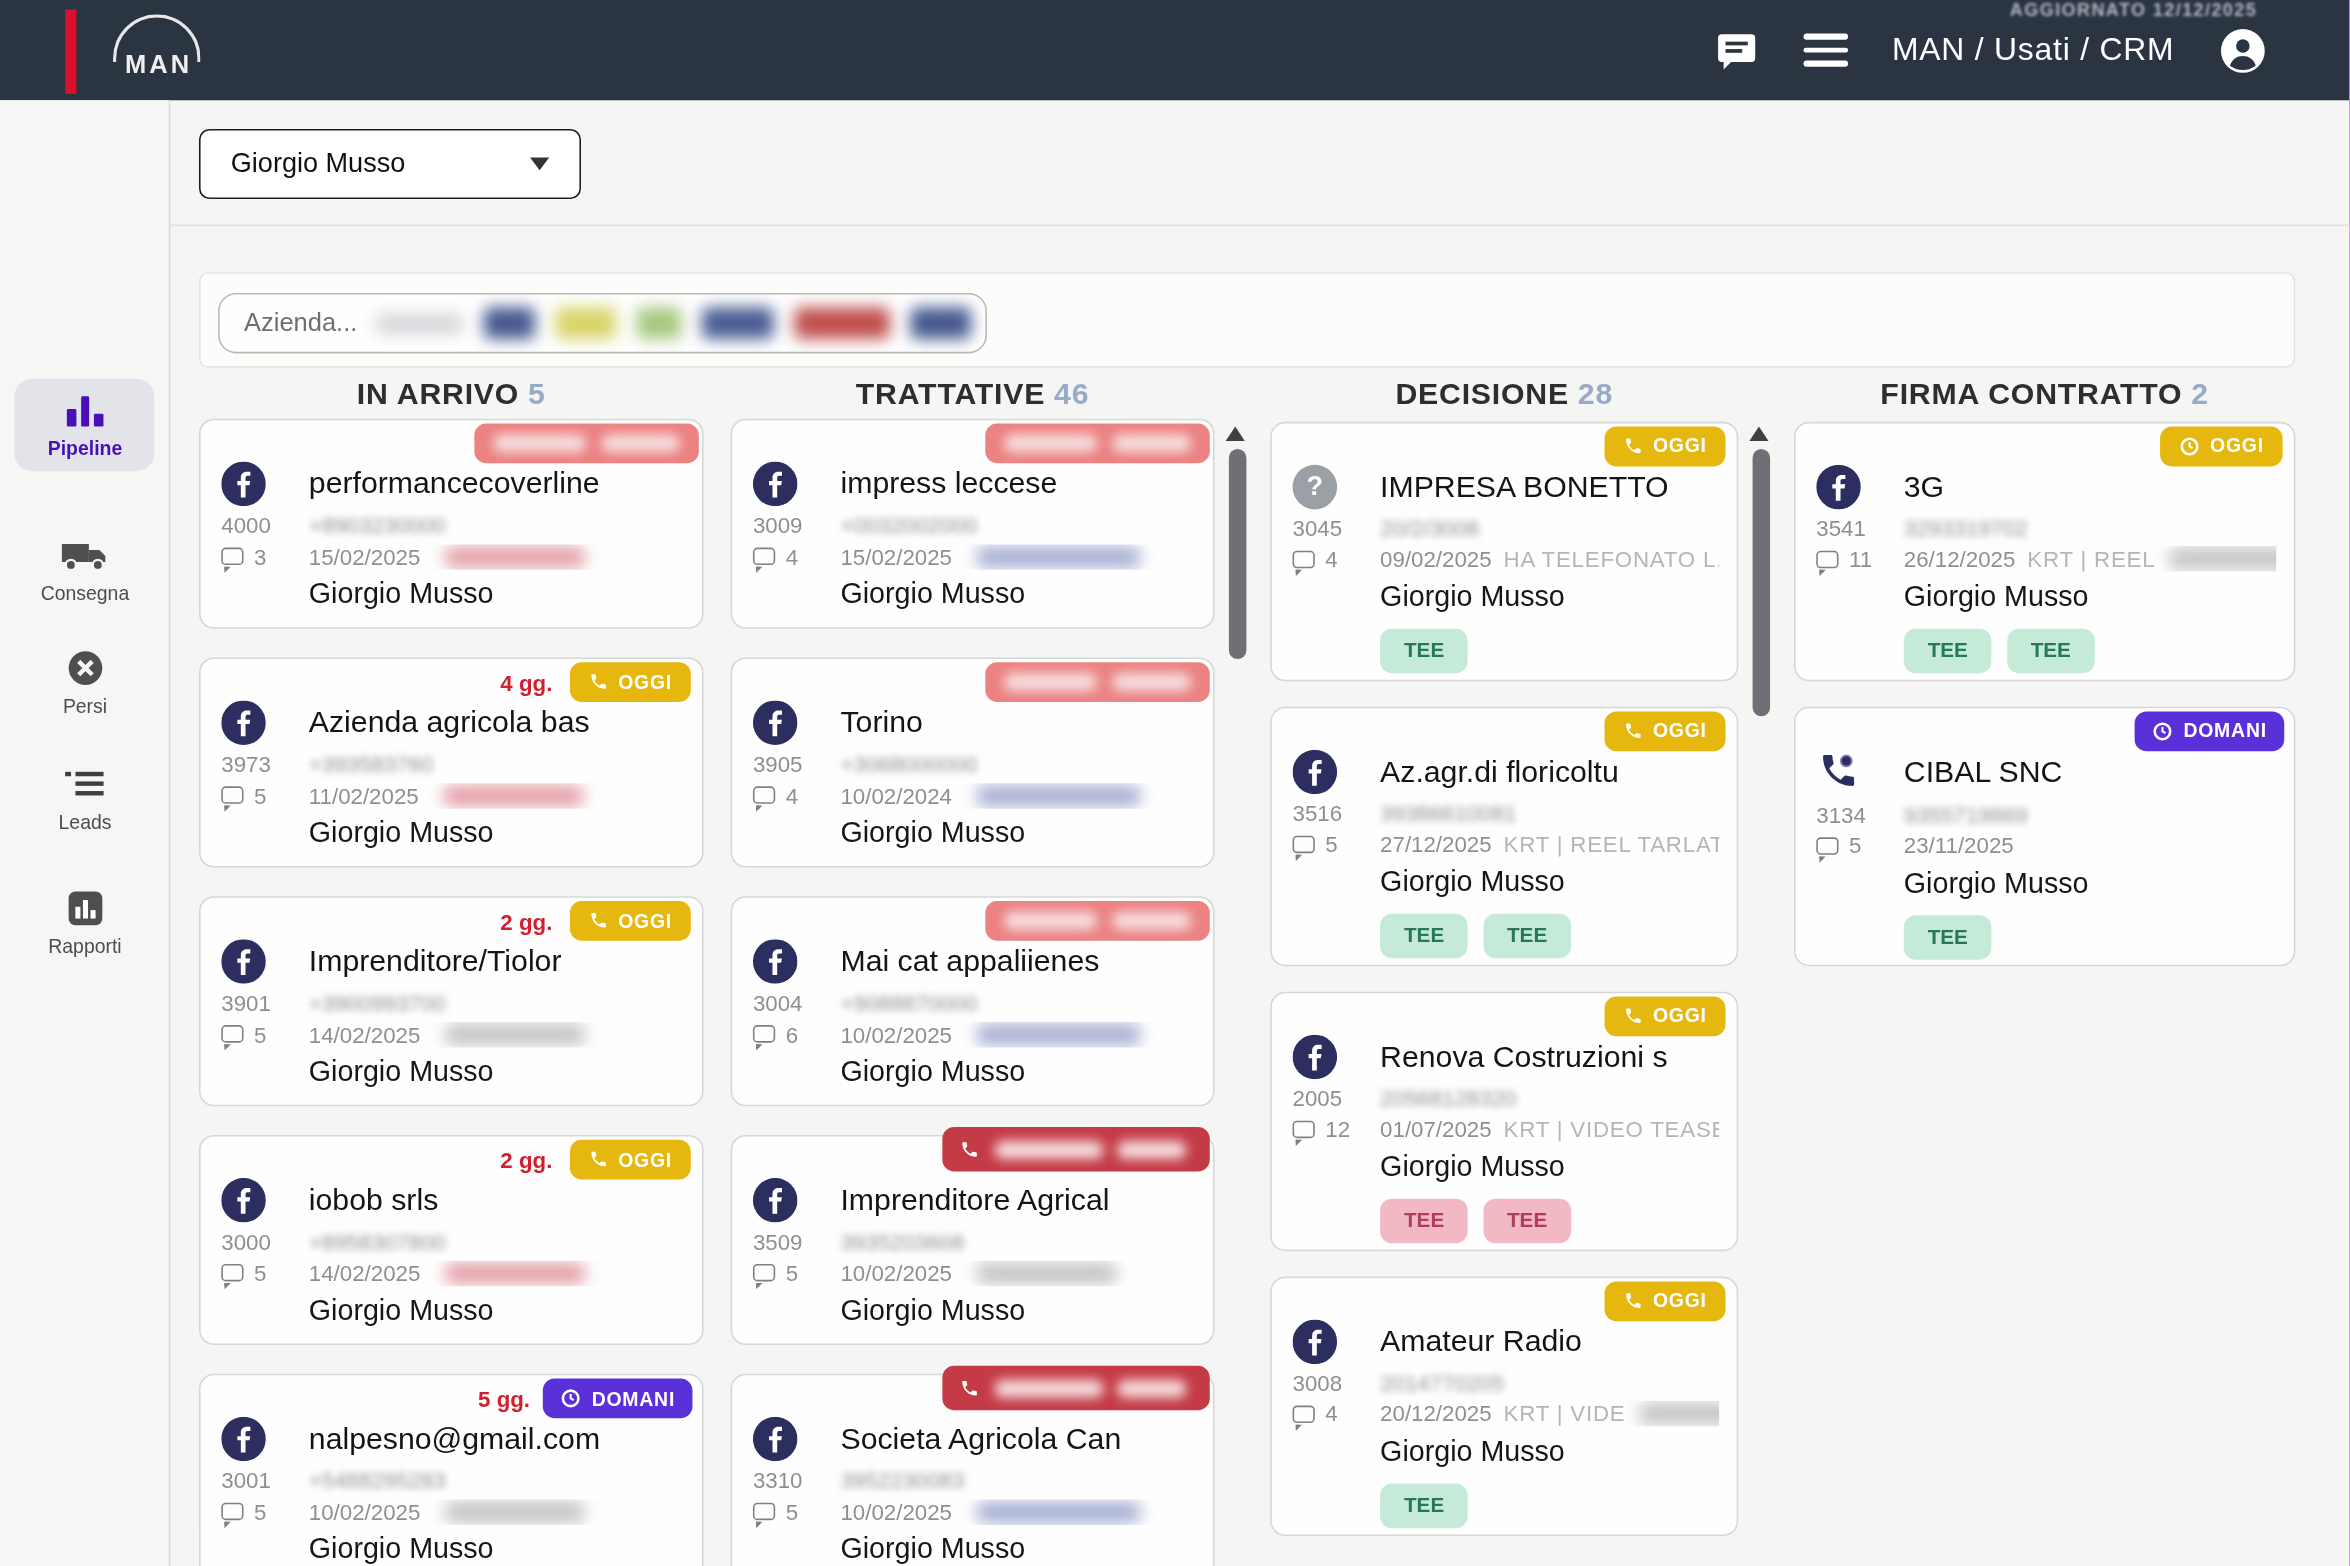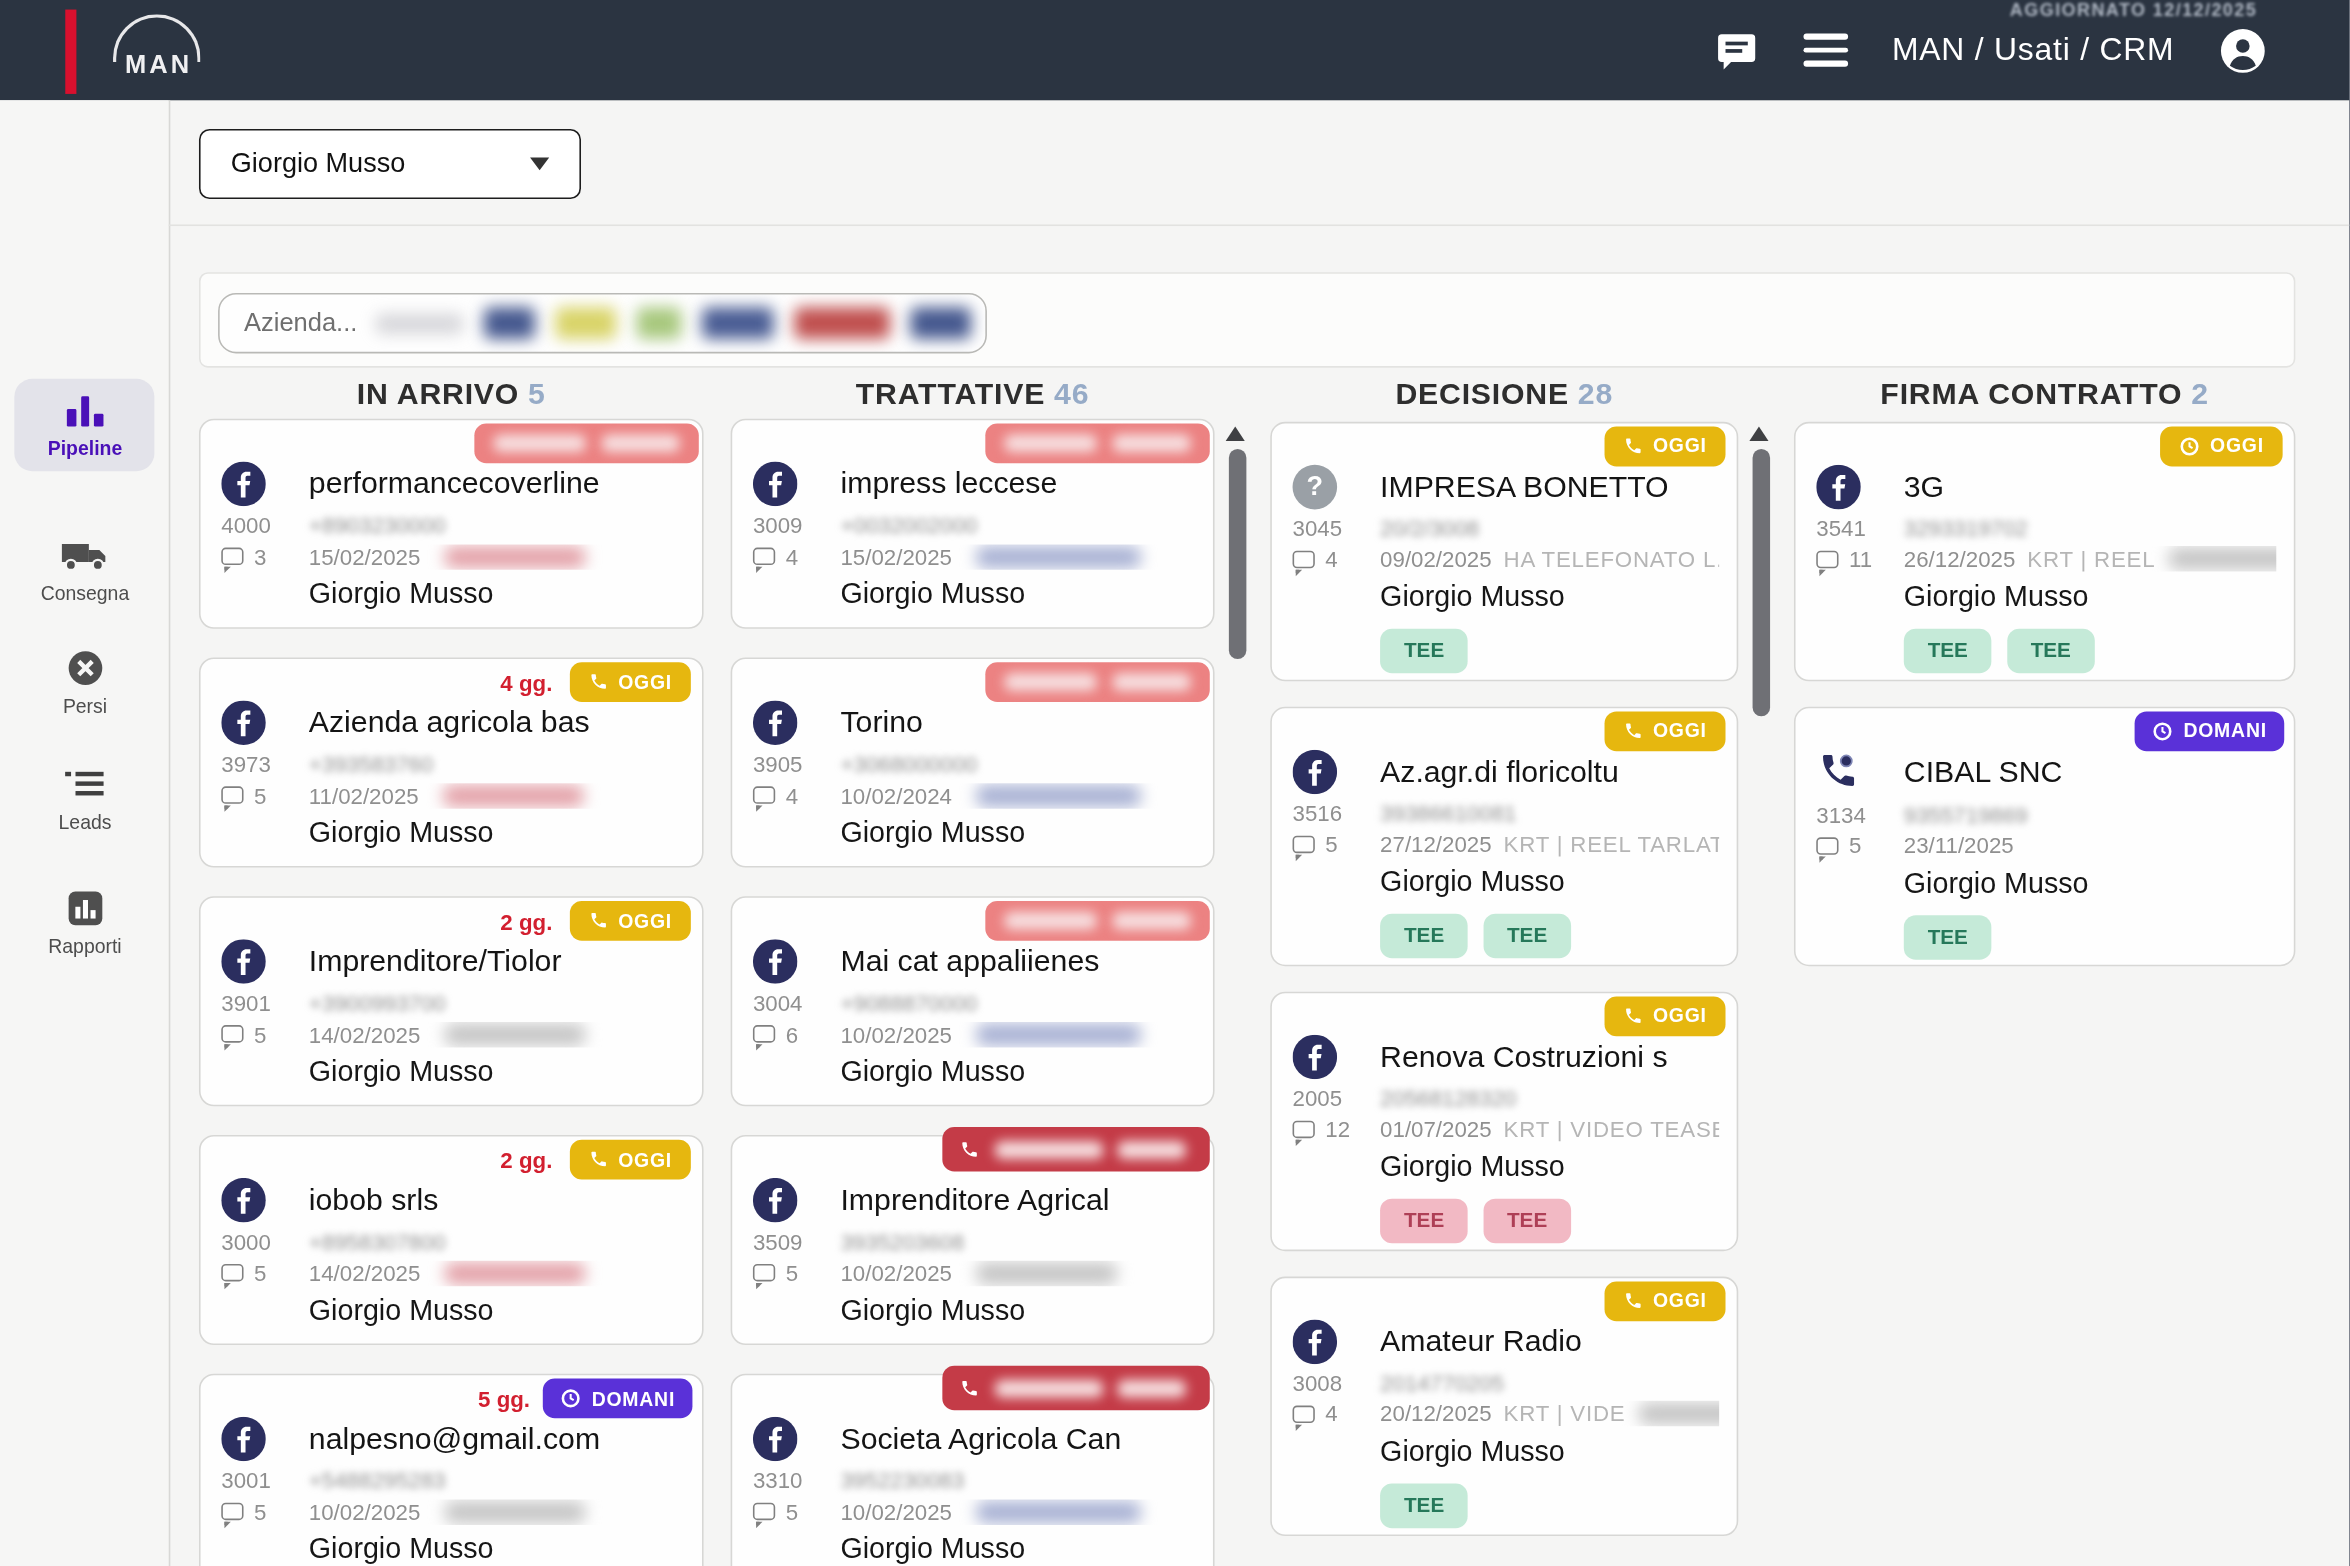--- a/index.html
+++ b/index.html
@@ -1,17 +1,17 @@
 <!DOCTYPE html>
 <html style="font-size:15px"><head>
 <meta charset="utf-8">
 <style>
   html,body{margin:0;padding:0;background:#e8e8e6;}
   *{box-sizing:border-box;font-family:"Liberation Sans","DejaVu Sans",sans-serif;}
-  .stage{width:2350px;height:1567px;overflow:hidden;position:relative;background:#0f172a;}
+  .stage{width:2350px;height:1567px;overflow:hidden;position:relative;background:#d946ef;}
   .viewport{width:1476px;height:984px;position:relative;transform:scale(1.5918);transform-origin:0 0;background:#f5f5f4;overflow:hidden;}
 
   
   .topbar{position:absolute;left:0;top:0;width:1476px;height:63px;background:#2b3441;}
   .updated{position:absolute;right:58px;top:0px;color:#aeb6c2;font-size:11.3px;font-weight:700;filter:blur(0.9px);letter-spacing:0.9px;}
   .red-accent{position:absolute;left:41px;top:5.6px;width:6.6px;height:53px;background:#d8102e;}
   .logo{position:absolute;left:62px;top:7.5px;width:75px;height:49px;}
   .logo .arch{position:absolute;left:9.4px;top:1.9px;width:55px;height:30px;border:2.8px solid #e8e8ea;border-bottom:none;border-radius:56px 56px 0 0;}
   .logo .logo-text{position:absolute;left:5.6px;top:24.5px;width:64px;text-align:center;color:#f0f0f2;font-weight:800;font-size:16px;letter-spacing:1.9px;}
   .top-right{position:absolute;right:52px;top:0;height:63px;display:flex;align-items:center;gap:28px;}

